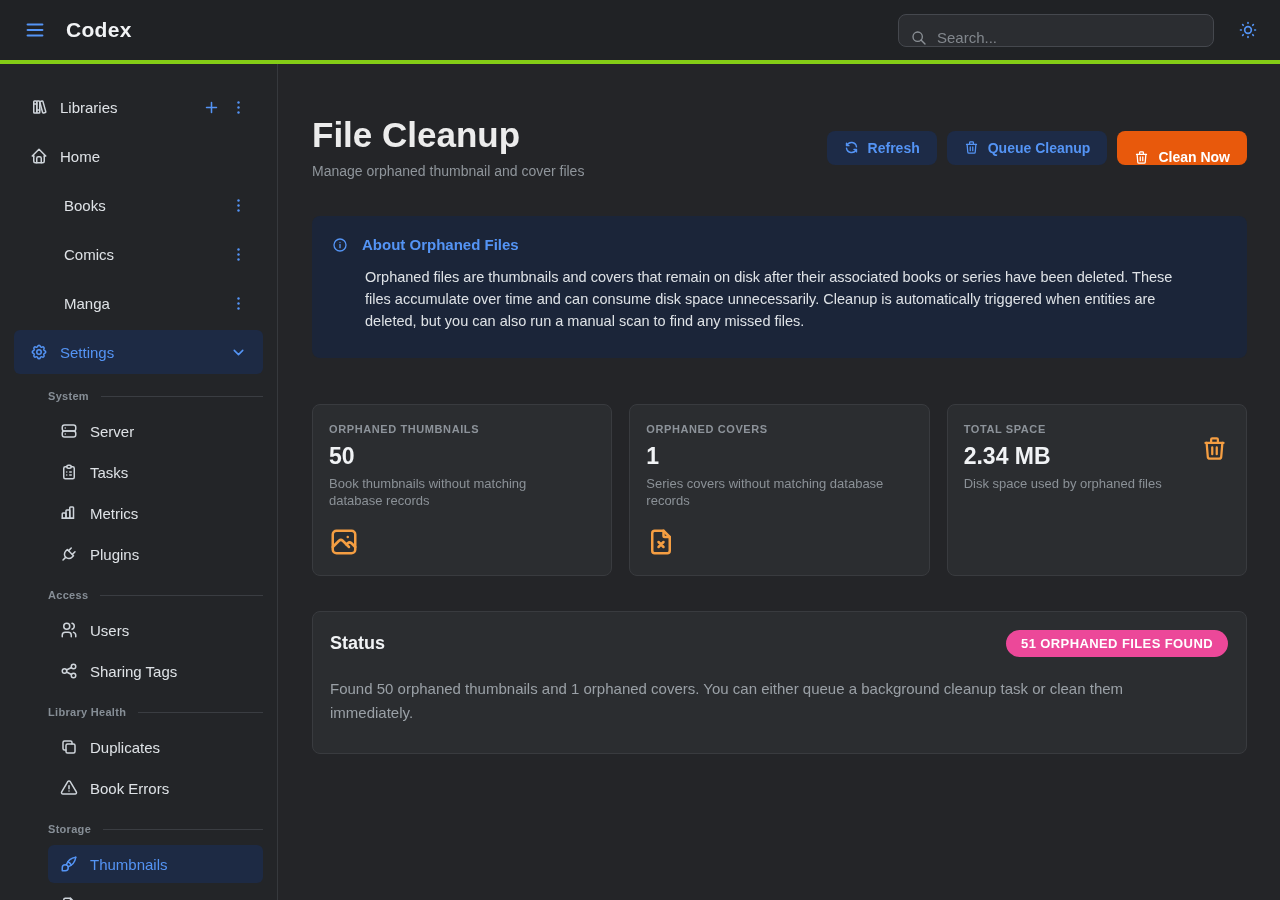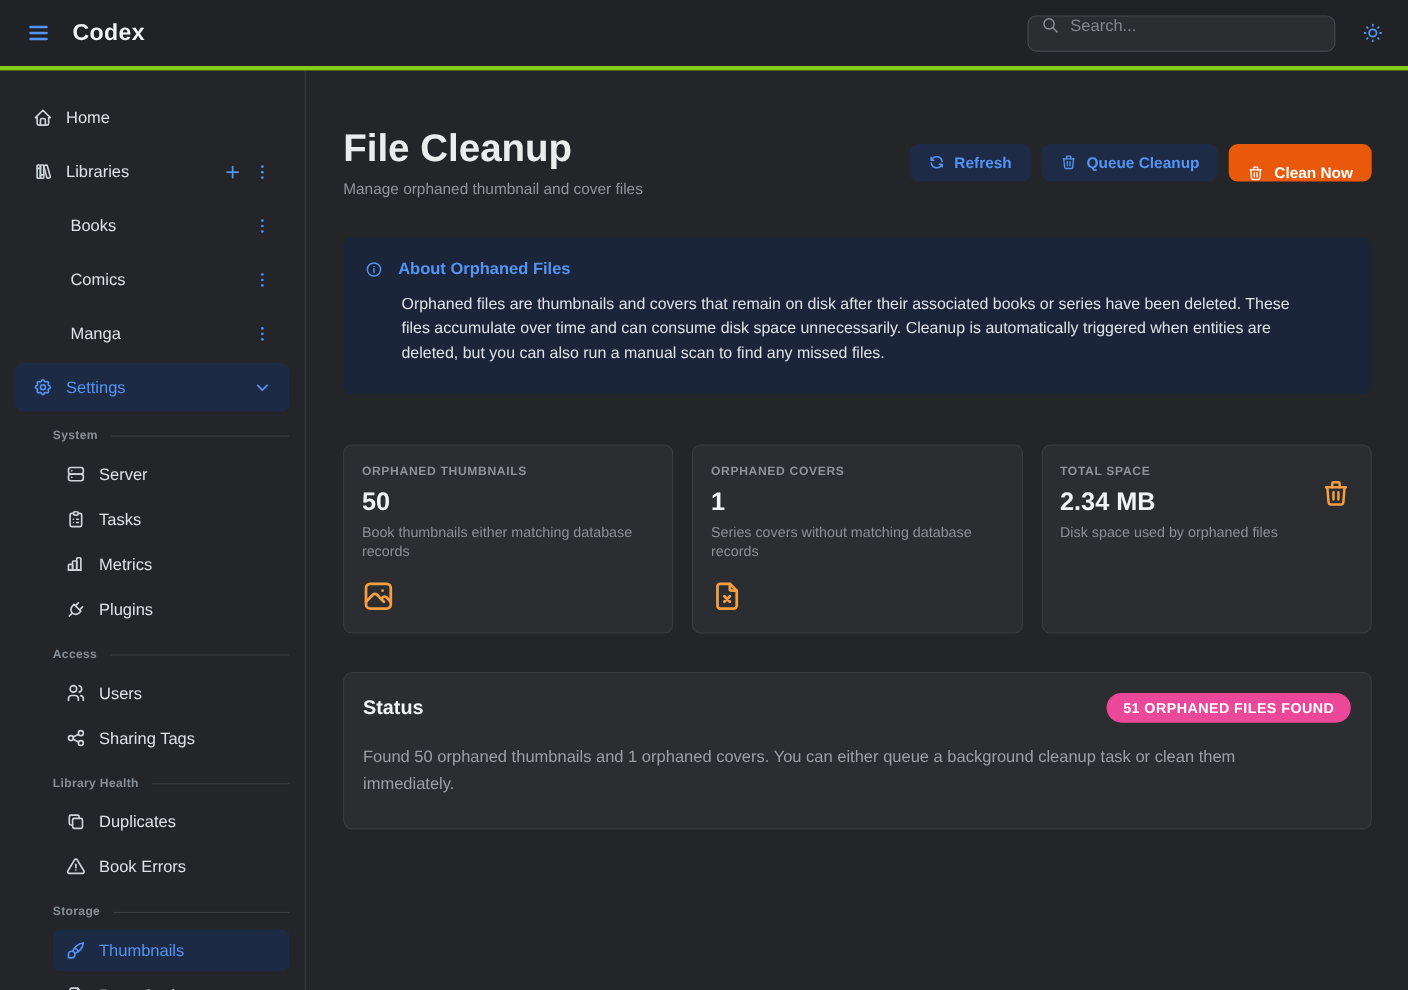--- a/index.html
+++ b/index.html
@@ -5,22 +5,22 @@
   * { margin:0; padding:0; box-sizing:border-box; }
   html,body { width:1280px; height:900px; overflow:hidden; background:#242528;
               font-family:"Liberation Sans", sans-serif; }
 
   
   .topbar { position:fixed; top:0; left:0; right:0; height:64px; background:#202225;
             border-bottom:4px solid #84cc16; display:flex; align-items:center;
             padding:0 18px 0 24px; z-index:10; }
   .burger { color:#5494f5; width:22px; height:22px; cursor:pointer; }
   .app-title { color:#f1f3f5; font-size:21px; font-weight:bold; margin-left:20px; letter-spacing:.3px; }
-  .search-box { margin-left:auto; width:280px; height:33px; background:#2b2d31;
-                border:1px solid #45484e; border-radius:8px; display:flex; align-items:flex-start;
+  .search-box { margin-left:auto; width:316px; height:33px; background:#2b2d31;
+                border:1px solid #45484e; border-radius:8px; display:flex; align-items:flex-end;
                 padding:0 12px; }
   .search-box svg { width:16px; height:16px; color:#8b9096; flex:none; }
   .search-box input { background:transparent; border:none; outline:none; color:#d5d9dd;
                       font-size:15px; margin-left:10px; width:100%;
                       font-family:"Liberation Sans", sans-serif; }
   .search-box input::placeholder { color:#82878d; }
   .theme-btn { margin-left:20px; width:28px; height:28px; display:flex; align-items:center;
                justify-content:center; color:#5494f5; cursor:pointer; background:none; border:none; }
   .theme-btn svg { width:20px; height:20px; }
 
@@ -106,43 +106,43 @@
         <circle cx="12" cy="12" r="4"></circle>
         <path d="M12 3v1M12 20v1M3 12h1M20 12h1M5.6 5.6l.7.7M17.7 17.7l.7.7M5.6 18.4l.7-.7M17.7 6.3l.7-.7"></path>
       </svg>
   </button>
 </div>
 
 <div class="sidebar">
 
   <div class="nav-row">
     <svg class="nicon" viewBox="0 0 24 24" fill="none" stroke="currentColor" stroke-width="2" stroke-linecap="round" stroke-linejoin="round">
-        <path d="M5 12l-2 0l9-9l9 9l-2 0"></path>
-        <path d="M5 12v7a2 2 0 0 0 2 2h10a2 2 0 0 0 2-2v-7"></path>
-        <path d="M9 21v-6a2 2 0 0 1 2-2h2a2 2 0 0 1 2 2v6"></path>
-      </svg>
-    <span class="lbl">Home</span>
-  </div>
-
-  <div class="nav-row">
-    <svg class="nicon" viewBox="0 0 24 24" fill="none" stroke="currentColor" stroke-width="2" stroke-linecap="round" stroke-linejoin="round">
         <path d="M5 5a1 1 0 0 1 1-1h2a1 1 0 0 1 1 1v14a1 1 0 0 1-1 1H6a1 1 0 0 1-1-1z"></path>
         <path d="M9 5a1 1 0 0 1 1-1h2a1 1 0 0 1 1 1v14a1 1 0 0 1-1 1h-2a1 1 0 0 1-1-1z"></path>
         <path d="M5 8h4M9 16h4"></path>
         <path d="M13.8 4.6l2.2-.5c.6-.1 1.1.2 1.3.7l3.7 13.4c.1.5-.2 1.1-.6 1.2l-2.3.6c-.6.1-1.1-.2-1.3-.7L13.2 5.8c-.1-.5.2-1.1.6-1.2z"></path>
       </svg>
     <span class="lbl">Libraries</span>
     <svg class="mini" viewBox="0 0 24 24" fill="none" stroke="currentColor" stroke-width="2.2" stroke-linecap="round">
         <path d="M12 5v14M5 12h14"></path>
       </svg>
     <svg class="mini" viewBox="0 0 24 24" fill="currentColor">
         <circle cx="12" cy="5" r="1.7"></circle>
         <circle cx="12" cy="12" r="1.7"></circle>
         <circle cx="12" cy="19" r="1.7"></circle>
       </svg>
+  </div>
+
+  <div class="nav-row">
+    <svg class="nicon" viewBox="0 0 24 24" fill="none" stroke="currentColor" stroke-width="2" stroke-linecap="round" stroke-linejoin="round">
+        <path d="M5 12l-2 0l9-9l9 9l-2 0"></path>
+        <path d="M5 12v7a2 2 0 0 0 2 2h10a2 2 0 0 0 2-2v-7"></path>
+        <path d="M9 21v-6a2 2 0 0 1 2-2h2a2 2 0 0 1 2 2v6"></path>
+      </svg>
+    <span class="lbl">Home</span>
   </div>
 
   <div class="nav-row nav-child">
     <span class="lbl">Books</span>
     <svg class="mini" viewBox="0 0 24 24" fill="currentColor">
         <circle cx="12" cy="5" r="1.7"></circle>
         <circle cx="12" cy="12" r="1.7"></circle>
         <circle cx="12" cy="19" r="1.7"></circle>
       </svg>
   </div>
@@ -323,21 +323,21 @@
         </svg>
       <span class="info-title">About Orphaned Files</span>
     </div>
     <div class="info-body">Orphaned files are thumbnails and covers that remain on disk after their associated books or series have been deleted. These files accumulate over time and can consume disk space unnecessarily. Cleanup is automatically triggered when entities are deleted, but you can also run a manual scan to find any missed files.</div>
   </div>
 
   <div class="cards">
     <div class="card">
       <div class="card-label">ORPHANED THUMBNAILS</div>
       <div class="card-value">50</div>
-      <div class="card-desc">Book thumbnails either matching database records</div>
+      <div class="card-desc">Book thumbnails without matching database records</div>
       <svg class="card-icon" viewBox="0 0 24 24" fill="none" stroke="currentColor" stroke-width="2" stroke-linecap="round" stroke-linejoin="round">
           <path d="M15 8h.01"></path>
           <rect x="3" y="3" width="18" height="18" rx="3"></rect>
           <path d="M3 16l5-5c.928-.893 2.072-.893 3 0l5 5"></path>
           <path d="M14 14l1-1c.928-.893 2.072-.893 3 0l3 3"></path>
         </svg>
     </div>
     <div class="card">
       <div class="card-label">ORPHANED COVERS</div>
       <div class="card-value">1</div>

